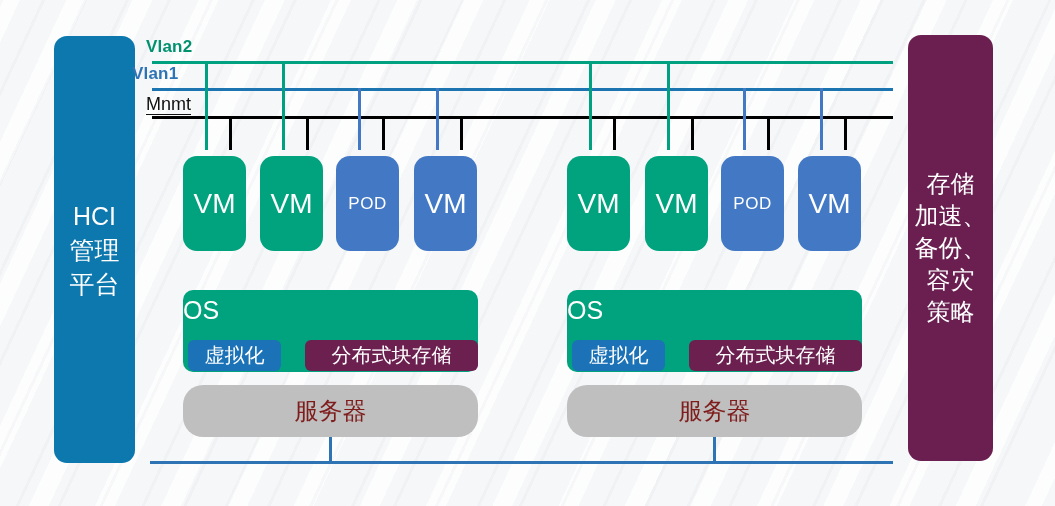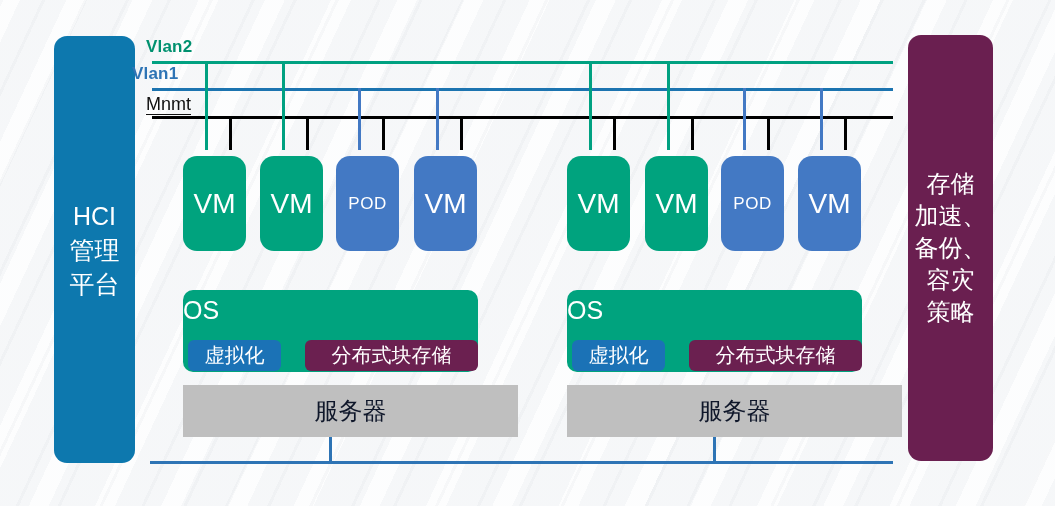--- a/index.html
+++ b/index.html
@@ -44,22 +44,22 @@
   
   .os-box{top:290px;width:295px;height:82px;background:#00A37E;border-radius:10px;}
   .os-label{top:296px;width:267px;text-align:left;color:#fff;font-size:25px;}
   .chip{
     top:340px;height:31px;border-radius:6px;color:#fff;font-size:20px;
     display:flex;align-items:center;justify-content:center;
   }
   .chip-virt{width:93px;background:#1B72B6;text-align:center;}
   .chip-dist{width:173px;background:#6B2050;}
   .server{
-    top:385px;width:335px;height:52px;background:#BFBFBF;border-radius:0;
-    color:#0f172a;font-size:24px;display:flex;align-items:center;justify-content:center;
+    top:385px;width:295px;height:52px;background:#BFBFBF;border-radius:20px;
+    color:#7f1d1d;font-size:24px;display:flex;align-items:center;justify-content:center;
   }
 </style>
 </head>
 <body>
 
 <div class="canvas">
 
   <aside class="abs panel panel-right">
     <span>存储</span>
     <span>加速、</span>

